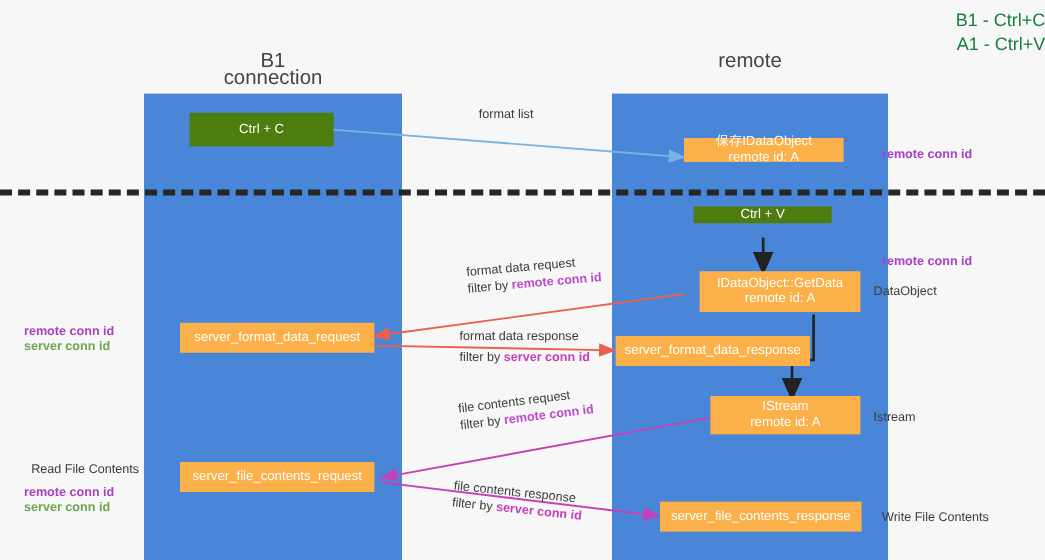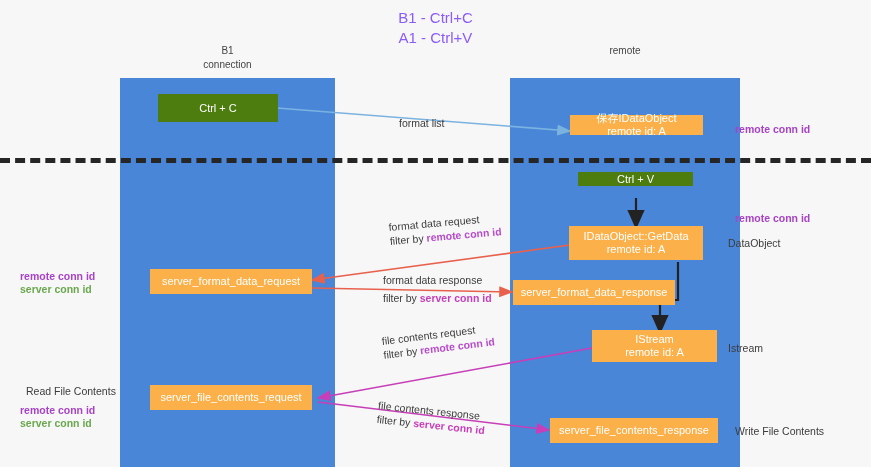--- a/index.html
+++ b/index.html
@@ -19,34 +19,34 @@
     position: absolute;
     background: #4a86d8;
   }
   .lane-b1 { left: 120px; top: 78px; width: 215px; height: 389px; }
   .lane-a1 { left: 510px; top: 78px; width: 230px; height: 389px; }
 
   .lane-head {
     position: absolute;
     text-align: center;
     color: #444;
-    font-size: 10px;
+    font-size: 17px;
     line-height: 14px;
   }
   .lane-head-b1 { left: 120px; top: 44px; width: 215px; }
   .lane-head-a1 { left: 510px; top: 44px; width: 230px; }
 
   .title {
     position: absolute;
     left: 0; top: 8px;
     width: 871px;
-    text-align: center;
+    text-align: right;
     font-size: 15px;
     line-height: 20px;
-    color: #8b5cf6;
+    color: #15803d;
   }
 
   .node {
     position: absolute;
     display: flex;
     flex-direction: column;
     align-items: center;
     justify-content: center;
     text-align: center;
     color: #fff;
@@ -154,21 +154,21 @@
 
   <div class="node orange" style="left:570px; top:115px; width:133px; height:20px;">
     <span>保存IDataObject</span>
     <span>remote id: A</span>
   </div>
 
   <div class="node green" style="left:578px; top:172px; width:115px; height:14px;">
     <span>Ctrl + V</span>
   </div>
 
-  <div class="node orange" style="left:569px; top:226px; width:134px; height:34px;">
+  <div class="node orange" style="left:583px; top:226px; width:134px; height:34px;">
     <span>IDataObject::GetData</span>
     <span>remote id: A</span>
   </div>
 
   <div class="node orange" style="left:150px; top:269px; width:162px; height:25px;">
     <span>server_format_data_request</span>
   </div>
 
   <div class="node orange" style="left:513px; top:280px; width:162px; height:25px;">
     <span>server_format_data_response</span>
@@ -180,21 +180,21 @@
   </div>
 
   <div class="node orange" style="left:550px; top:418px; width:168px; height:25px;">
     <span>server_file_contents_response</span>
   </div>
 
   <div class="node orange" style="left:150px; top:385px; width:162px; height:25px;">
     <span>server_file_contents_request</span>
   </div>
 
-  <div class="edge-label" style="left:399px; top:116px;">
+  <div class="edge-label" style="left:399px; top:88px;">
     <span>format list</span>
   </div>
 
   <div class="edge-label rot-lbl" style="left:388px; top:220px; transform: rotate(-5deg);">
     <div>format data request</div>
     <div><span>filter by </span><span class="purple">remote conn id</span></div>
   </div>
 
   <div class="edge-label" style="left:383px; top:273px;">
     <div>format data response</div>

